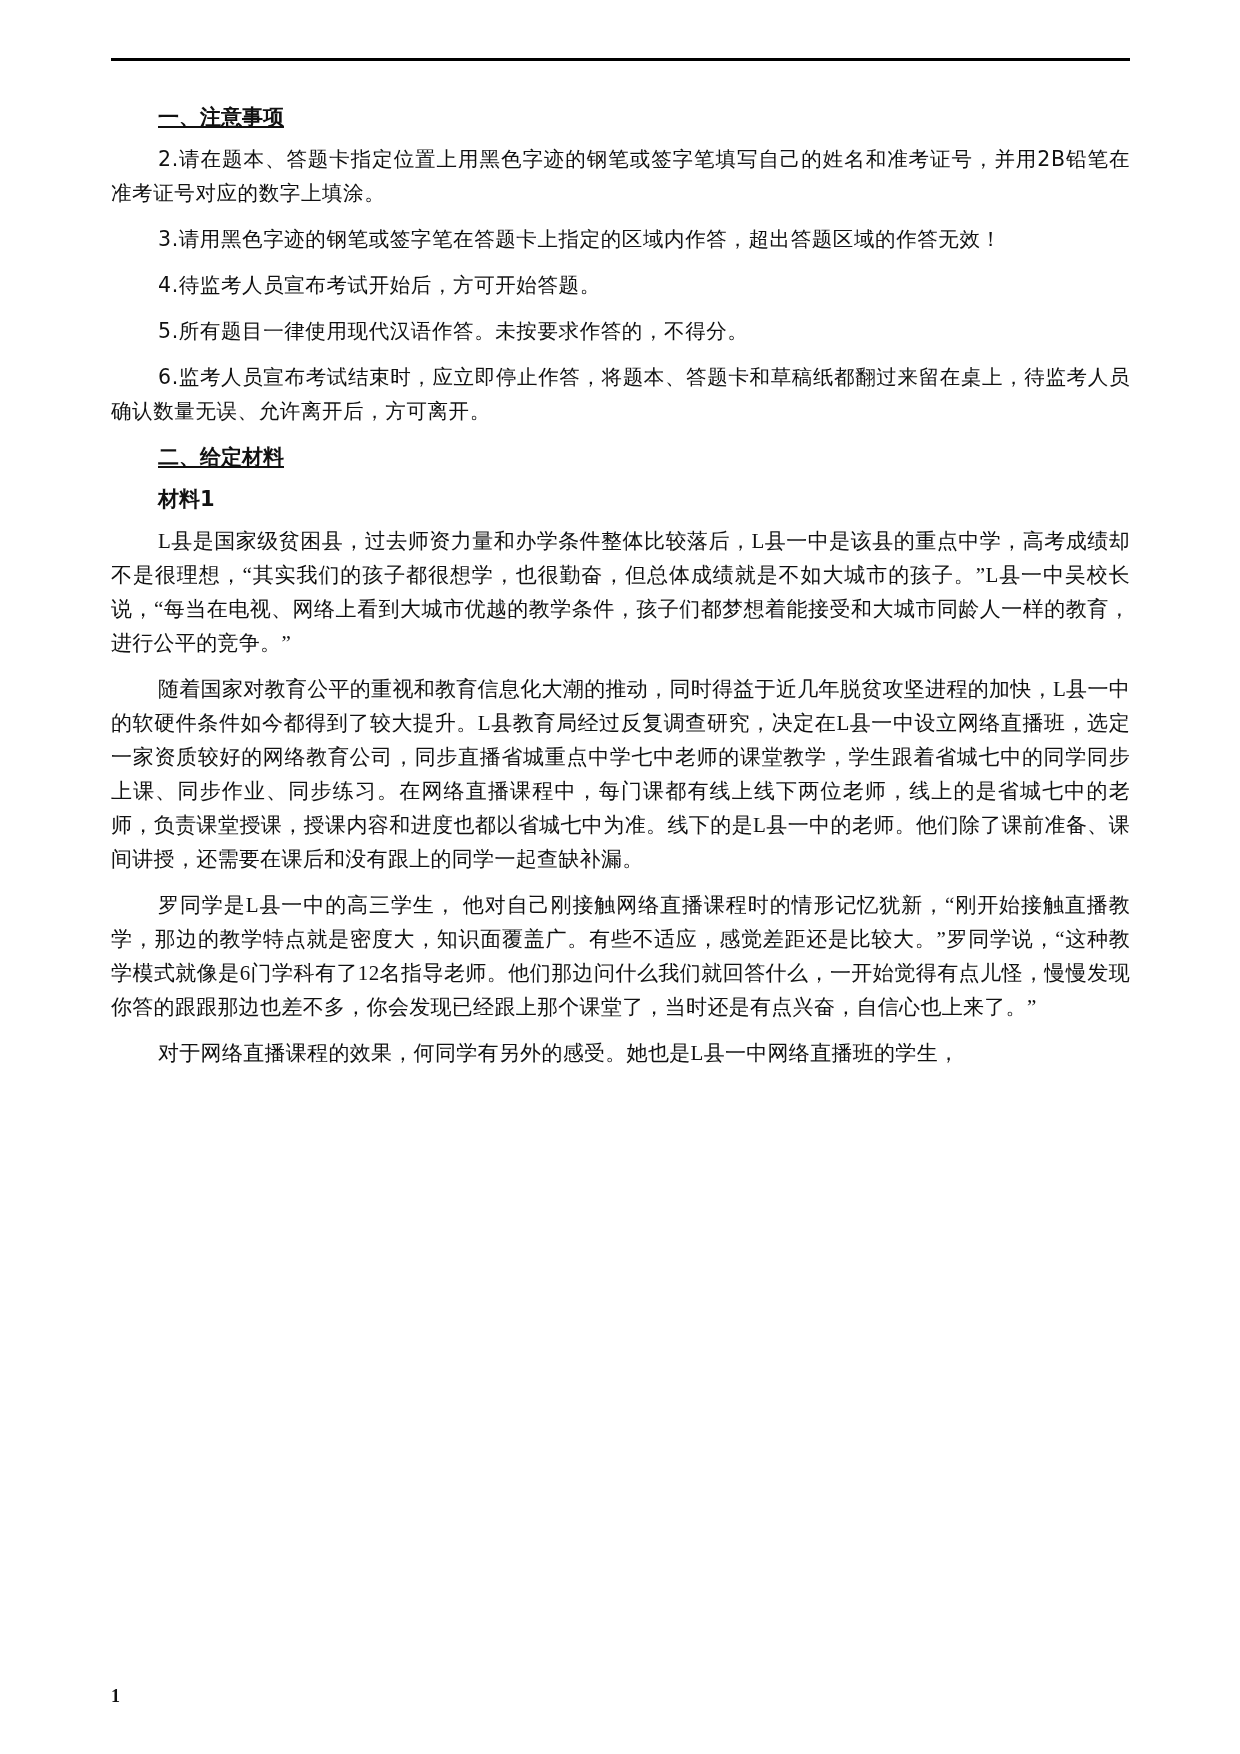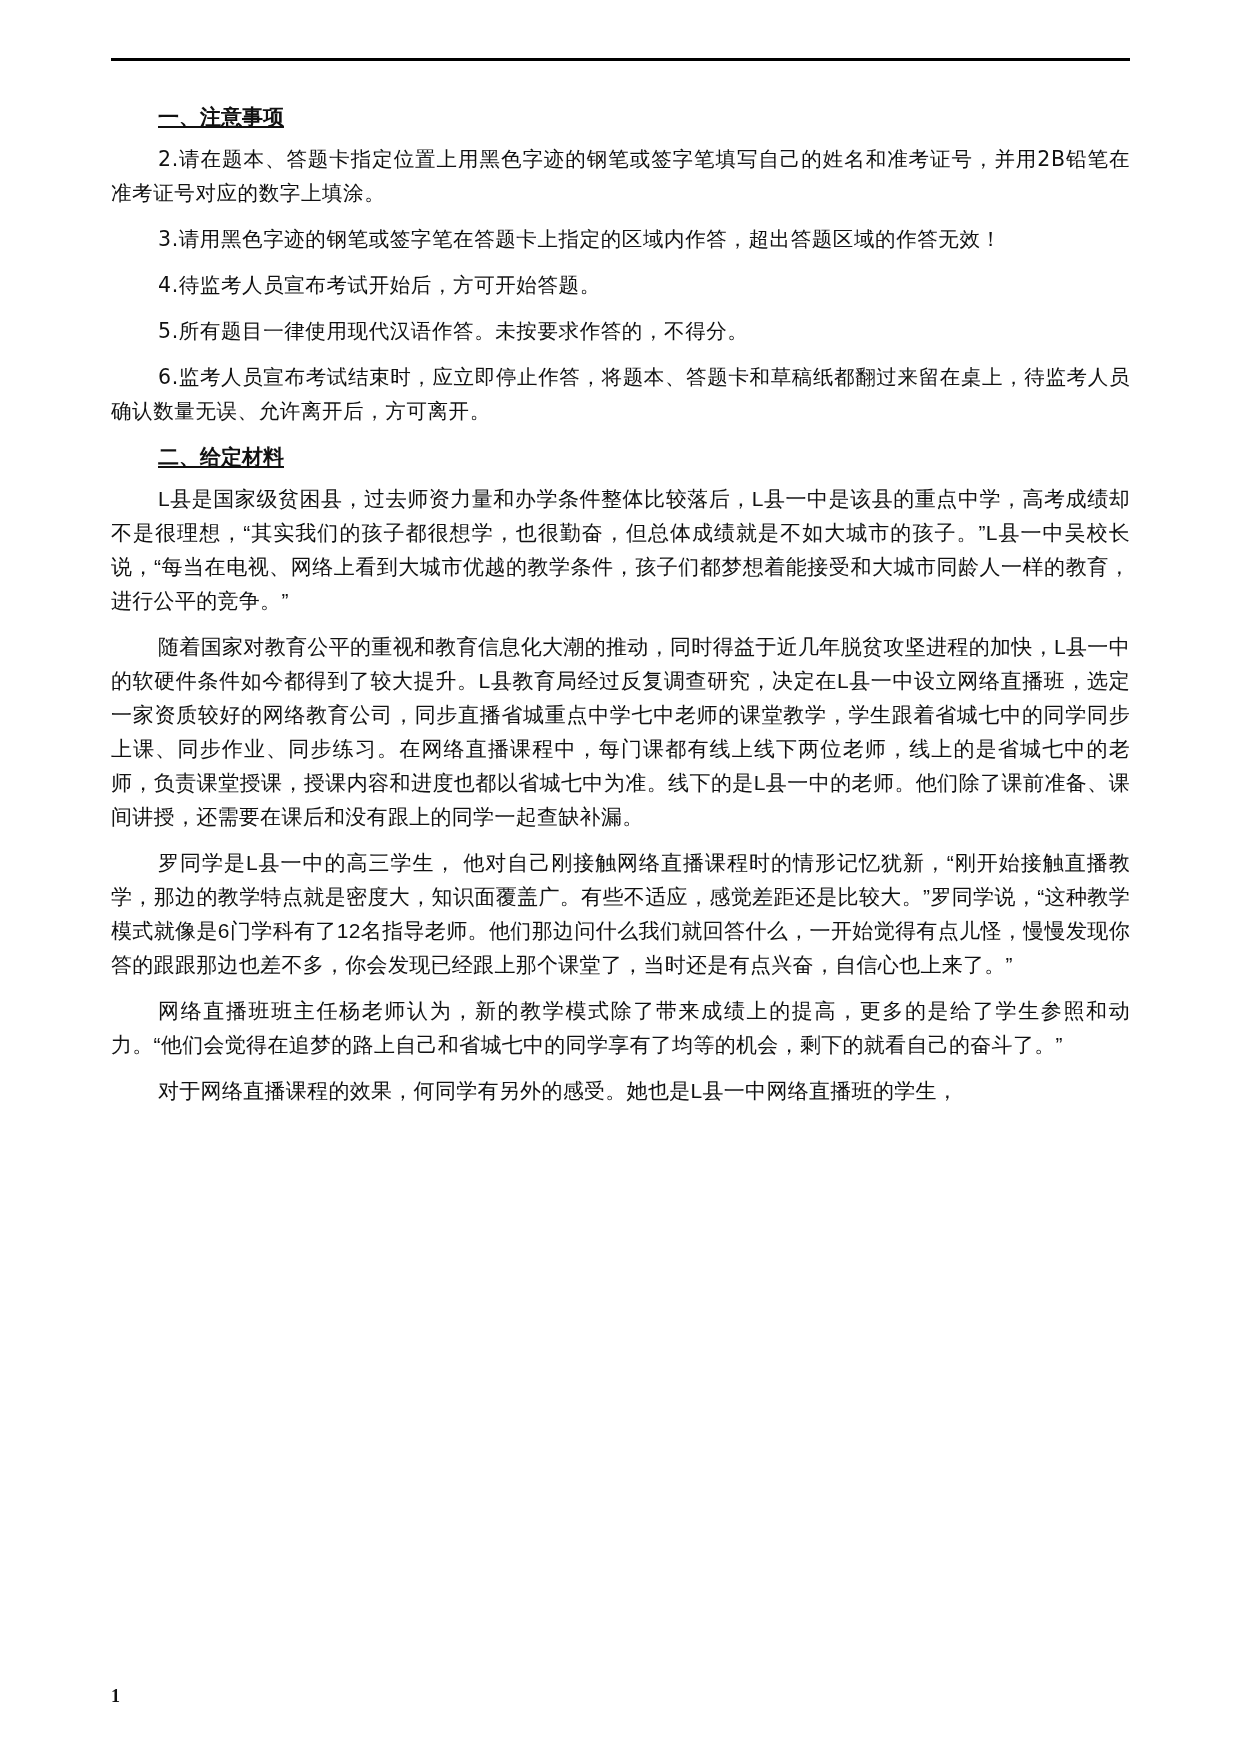--- a/index.html
+++ b/index.html
@@ -54,21 +54,21 @@
   .notice {
     font-family: "DejaVu Sans", "Liberation Sans", sans-serif;
     font-size: 20.5px;
     line-height: 34px;
     text-indent: 47px;
     margin: 0 0 12px 0;
     text-align: justify;
     letter-spacing: 0.6px;
   }
   .para {
-    font-family: Liberation Sans, sans-serif;
+    font-family: Liberation Serif, serif;
     font-size: 21px;
     line-height: 34px;
     text-indent: 47px;
     margin: 0 0 12px 0;
     text-align: justify;
     letter-spacing: 0.3px;
   }
   .page-number {
     position: absolute;
     left: 111px;
@@ -87,20 +87,20 @@
 <div class="page">
 
   <div class="section-heading">一、注意事项</div>
   <p class="notice">2.请在题本、答题卡指定位置上用黑色字迹的钢笔或签字笔填写自己的姓名和准考证号，并用2B铅笔在准考证号对应的数字上填涂。</p>
   <p class="notice">3.请用黑色字迹的钢笔或签字笔在答题卡上指定的区域内作答，超出答题区域的作答无效！</p>
   <p class="notice">4.待监考人员宣布考试开始后，方可开始答题。</p>
   <p class="notice">5.所有题目一律使用现代汉语作答。未按要求作答的，不得分。</p>
   <p class="notice">6.监考人员宣布考试结束时，应立即停止作答，将题本、答题卡和草稿纸都翻过来留在桌上，待监考人员确认数量无误、允许离开后，方可离开。</p>
 
   <div class="section-heading">二、给定材料</div>
+  <div class="sub-heading">材料1</div>
   <p class="para">L县是国家级贫困县，过去师资力量和办学条件整体比较落后，L县一中是该县的重点中学，高考成绩却不是很理想，“其实我们的孩子都很想学，也很勤奋，但总体成绩就是不如大城市的孩子。”L县一中吴校长说，“每当在电视、网络上看到大城市优越的教学条件，孩子们都梦想着能接受和大城市同龄人一样的教育，进行公平的竞争。”</p>
   <p class="para">随着国家对教育公平的重视和教育信息化大潮的推动，同时得益于近几年脱贫攻坚进程的加快，L县一中的软硬件条件如今都得到了较大提升。L县教育局经过反复调查研究，决定在L县一中设立网络直播班，选定一家资质较好的网络教育公司，同步直播省城重点中学七中老师的课堂教学，学生跟着省城七中的同学同步上课、同步作业、同步练习。在网络直播课程中，每门课都有线上线下两位老师，线上的是省城七中的老师，负责课堂授课，授课内容和进度也都以省城七中为准。线下的是L县一中的老师。他们除了课前准备、课间讲授，还需要在课后和没有跟上的同学一起查缺补漏。</p>
   <p class="para">罗同学是L县一中的高三学生， 他对自己刚接触网络直播课程时的情形记忆犹新，“刚开始接触直播教学，那边的教学特点就是密度大，知识面覆盖广。有些不适应，感觉差距还是比较大。”罗同学说，“这种教学模式就像是6门学科有了12名指导老师。他们那边问什么我们就回答什么，一开始觉得有点儿怪，慢慢发现你答的跟跟那边也差不多，你会发现已经跟上那个课堂了，当时还是有点兴奋，自信心也上来了。”</p>
-  <p class="para">网络直播班班主任杨老师认为，新的教学模式除了带来成绩上的提高，更多的是给了学生参照和动力。“他们会觉得在追梦的路上自己和省城七中的同学享有了均等的机会，剩下的就看自己的奋斗了。”</p>
   <p class="para">对于网络直播课程的效果，何同学有另外的感受。她也是L县一中网络直播班的学生，</p>
 </div>
 
 <div class="page-number">1</div>
 
 </body></html>

